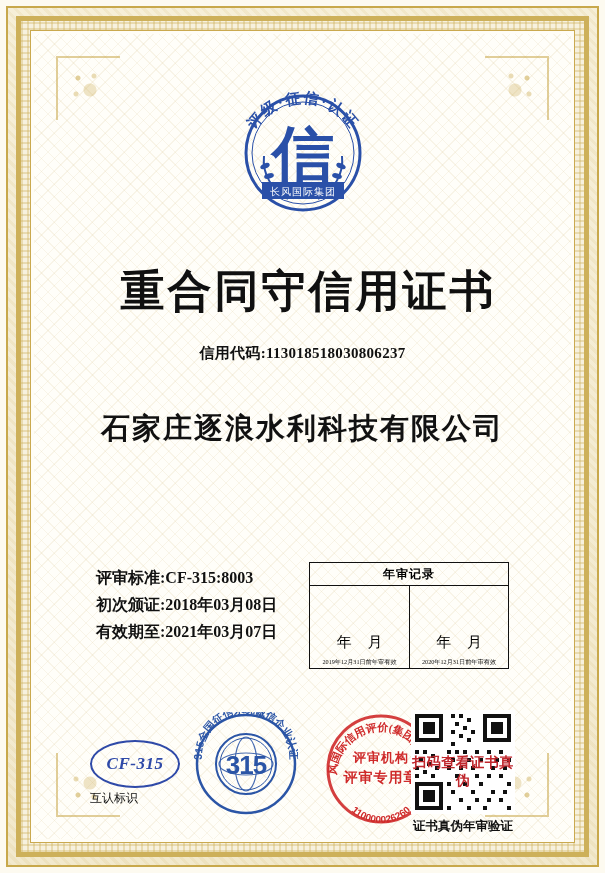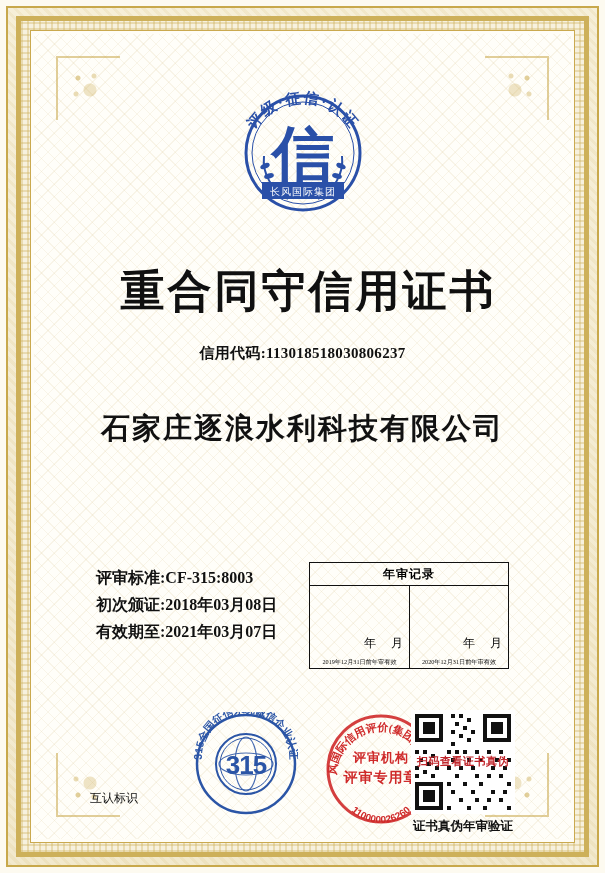--- a/index.html
+++ b/index.html
@@ -176,22 +176,22 @@
   .review-cell {
     flex: 1 1 50%;
     position: relative;
     box-sizing: border-box;
   }
   .review-cell + .review-cell { border-left: 1px solid #111; }
   .review-ym {
     position: absolute;
     bottom: 16px;
     left: 0; right: 0;
-    text-align: right;
-    font-size: 12px;
+    text-align: center;
+    font-size: 15px;
     letter-spacing: 6px;
     text-indent: 6px;
   }
   .review-note {
     position: absolute;
     bottom: 1px;
     left: 0; right: 0;
     text-align: center;
     font-size: 6.5px;
     color: #111;
@@ -254,21 +254,21 @@
     text-align: center;
     font-size: 12.5px;
     color: #111;
     font-weight: bold;
   }
   .qr-overlay {
     position: absolute;
     left: 0; right: 0;
     top: 44px;
     text-align: center;
-    font-size: 11px;
+    font-size: 14px;
     color: #c0272d;
     font-weight: bold;
     letter-spacing: 0.5px;
   }
 </style>
 </head>
 <body>
 
 <div class="certificate">
   <div class="border-outer"></div>
@@ -348,20 +348,21 @@
           <div class="review-ym">年 月</div>
           <div class="review-note">2019年12月31日前年审有效</div>
         </div>
         <div class="review-cell">
           <div class="review-ym">年 月</div>
           <div class="review-note">2020年12月31日前年审有效</div>
         </div>
       </div>
     </div>
 
+    <div class="badge-cf">CF-315</div>
     <div class="badge-cf-label">互认标识</div>
 
     <div class="seal-blue">
       <svg viewBox="0 0 104 104" width="104" height="104">
         <defs>
           <path id="blueArc" d="M 10 58 A 44 44 0 1 1 94 58" fill="none"></path>
           <path id="blueArcB" d="M 12 62 A 42 42 0 0 0 92 62" fill="none"></path>
         </defs>
         <circle cx="52" cy="52" r="49" fill="none" stroke="#2b55a6" stroke-width="2.5"></circle>
         <circle cx="52" cy="52" r="30" fill="none" stroke="#2b55a6" stroke-width="2"></circle>

